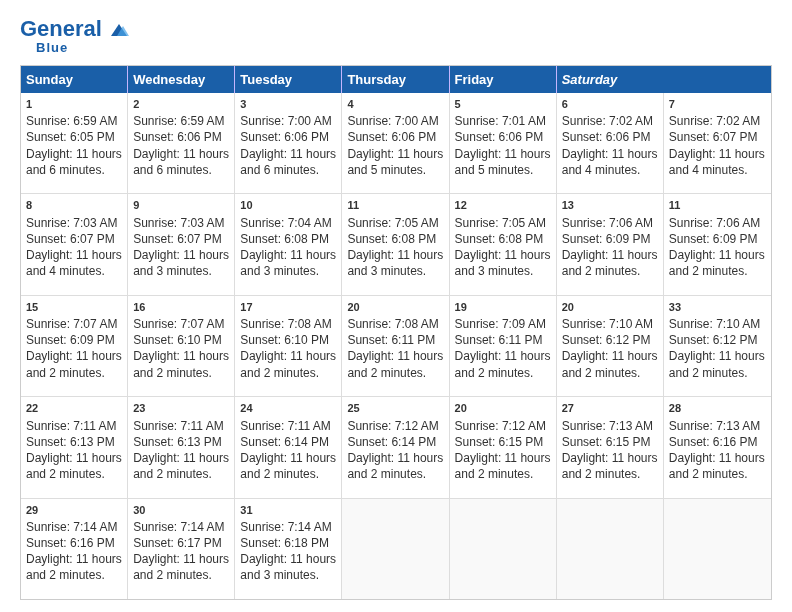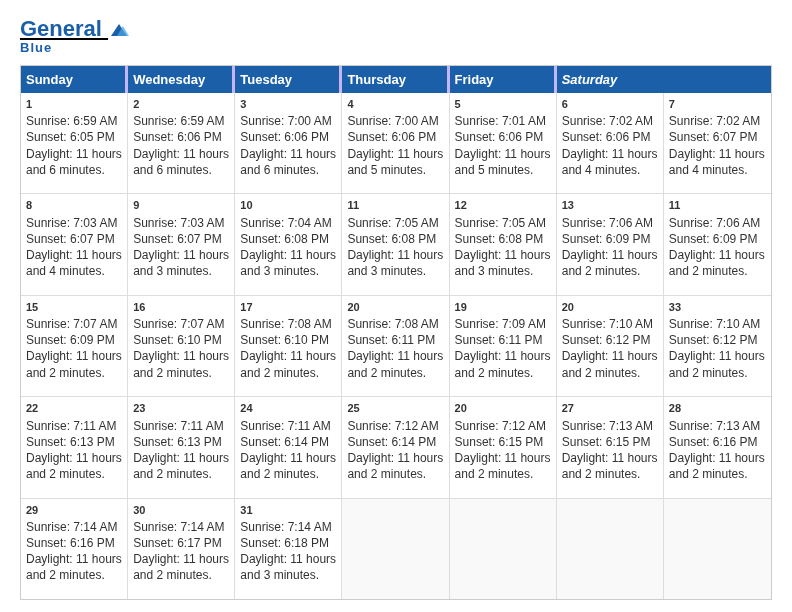--- a/index.html
+++ b/index.html
@@ -35,20 +35,21 @@
       line-height: 1;
     }
     .logo-text span {
       color: #1a5fa8;
     }
     .logo-sub {
       font-size: 13px;
       color: #1a5fa8;
       font-weight: bold;
       letter-spacing: 1px;
+      margin-left: 16px;
     }
     .title-block {
       text-align: right;
     }
     .title-block h1 {
       font-size: 36px;
       font-weight: bold;
       color: #333;
       line-height: 1.1;
     }
@@ -67,21 +68,21 @@
       display: grid;
       grid-template-columns: repeat(7, 1fr);
       background: #1a5fa8;
     }
     .cal-header-cell {
       color: #fff;
       font-size: 13px;
       font-weight: bold;
       padding: 6px 5px;
       text-align: left;
-      border-right: 3px solid #c4b5fd;
+      border-right: 1px solid #c4b5fd;
     }
     .cal-header-cell:last-child { border-right: none; font-style: italic; }
     .cal-body {
       flex: 1;
       display: flex;
       flex-direction: column;
     }
     .cal-week {
       flex: 1;
       display: grid;
@@ -112,21 +113,21 @@
       color: #333;
       line-height: 1.35;
     }
   </style>
 </head>
 <body>
 
 <div class="page">
   <div class="header">
     <div class="logo">
-      <div style="display:flex;align-items:center;text-decoration:underline;">
+      <div style="display:flex;align-items:center;">
         <span class="logo-text">
           <span>General</span>
           <svg width="20" height="16" viewBox="0 0 20 16" style="display:inline-block;vertical-align:middle;margin:0 1px;">
             <polygon points="2,14 10,2 18,14" fill="#1a5fa8"></polygon>
             <polygon points="8,14 14,4 20,14" fill="#4da6e8" opacity="0.7"></polygon>
           </svg>
         </span>
       </div>
       <span class="logo-sub">Blue</span>
     </div>

